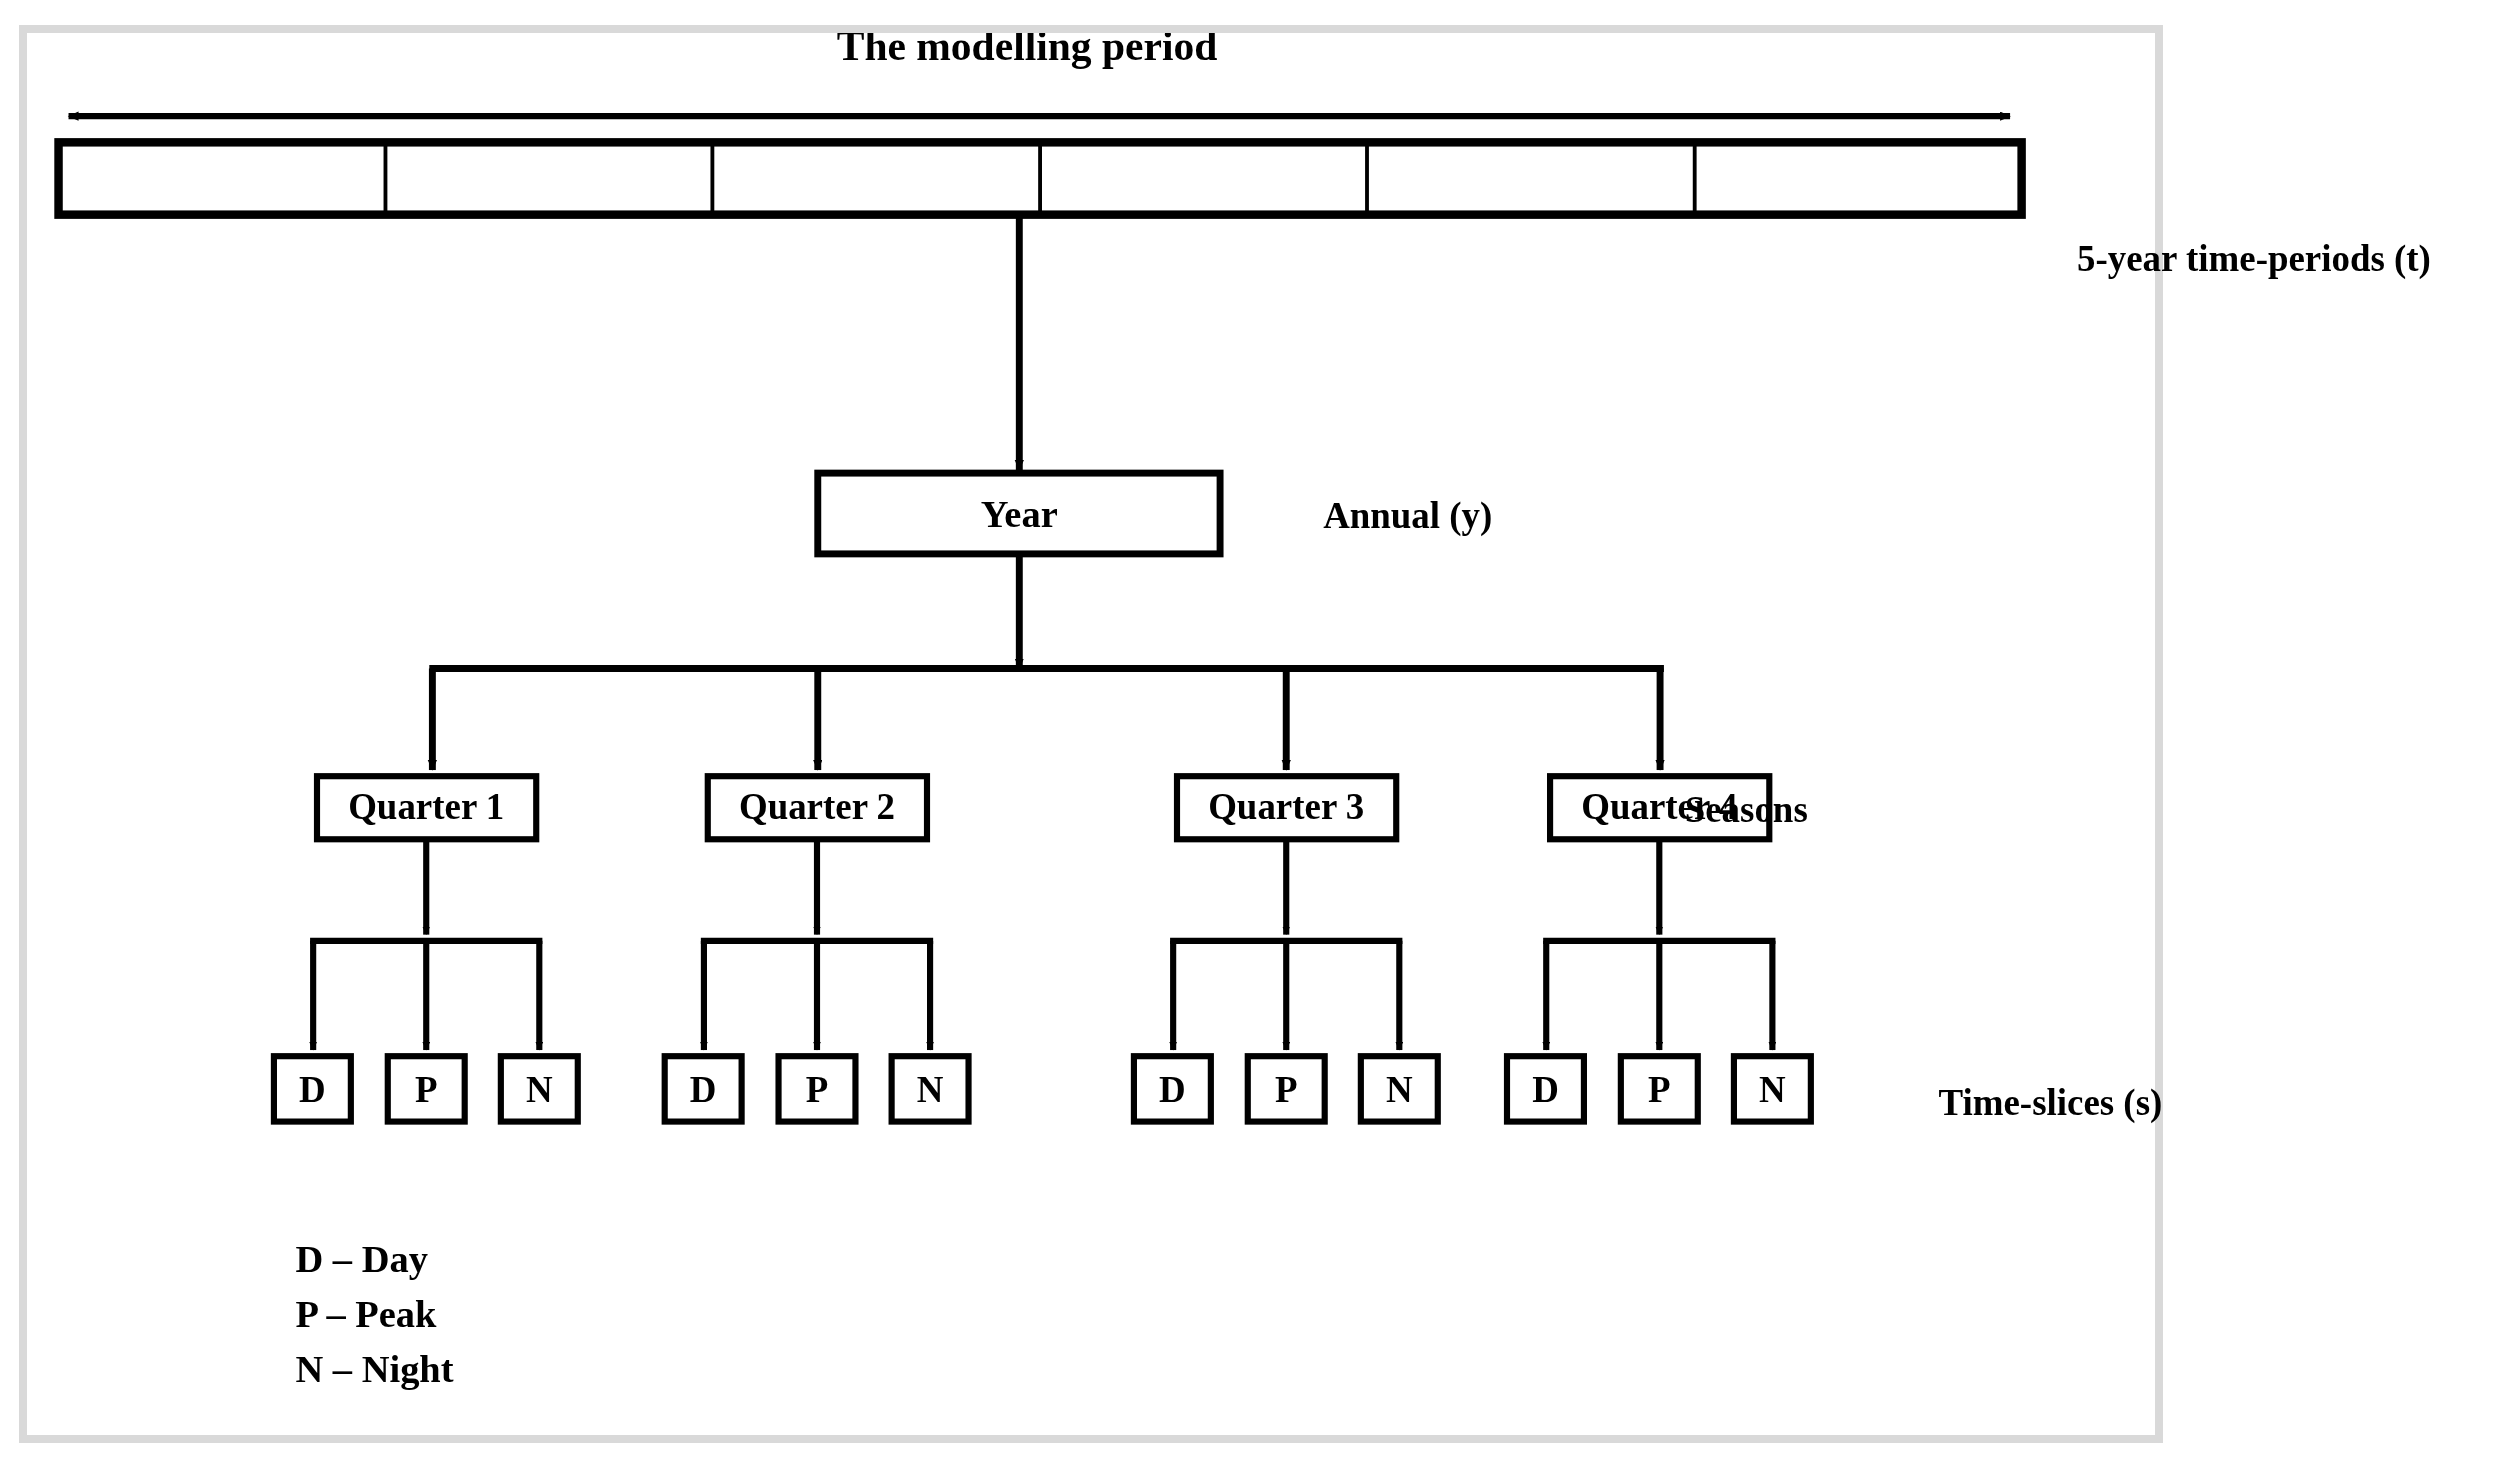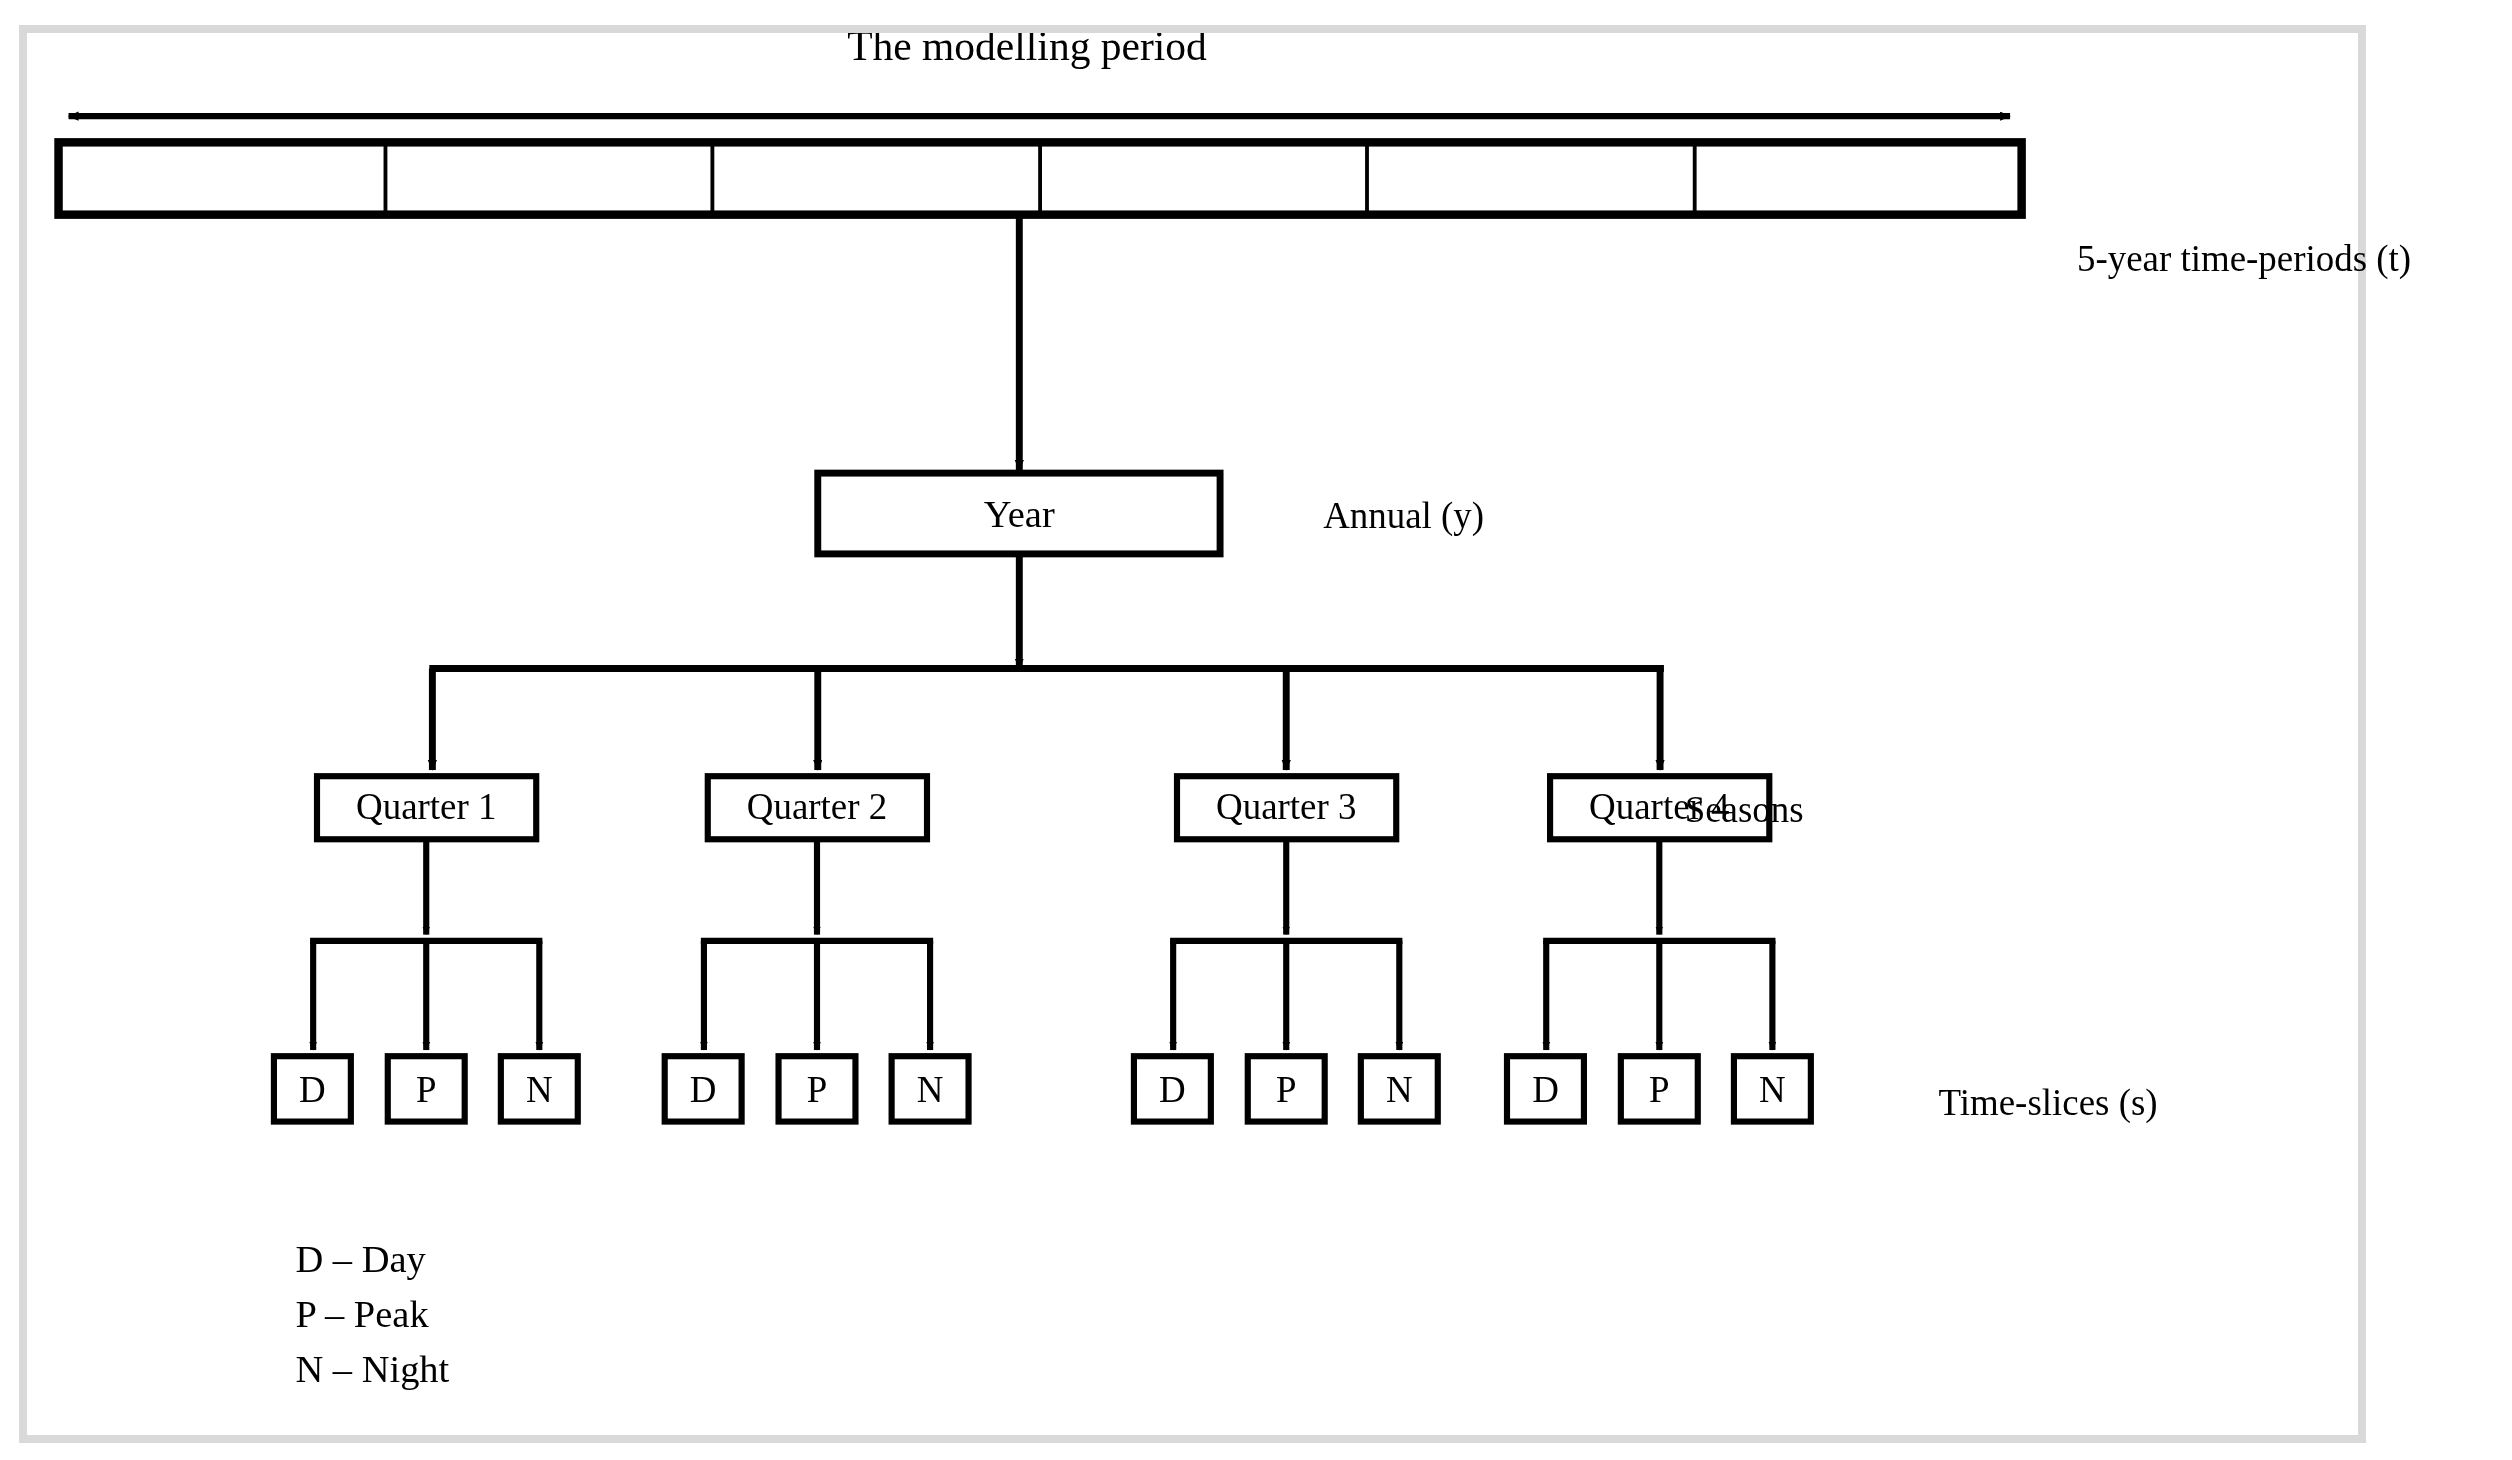--- a/index.html
+++ b/index.html
@@ -1,18 +1,18 @@
 <!DOCTYPE html>
 <html style="font-size:12.3px"><head>
 <meta charset="utf-8">
 <style>
   html,body{margin:0;padding:0;background:#ffffff;}
   body{width:2512px;height:1461px;font-family:"Liberation Serif","DejaVu Serif",serif;}
-  #frame{position:absolute;left:19px;top:24.6px;width:2347px;height:1418px;
-         border:8.5px solid #d9d9d9;background:#ffffff;box-sizing:border-box;}
+  #frame{position:absolute;left:19px;top:24.6px;width:2144px;height:1418px;
+         border:8.5px solid #d9d9d9;background:#ffffff;box-sizing:border-box;font-weight:bold;}
   svg{display:block;}
   .lbl{font-family:"Liberation Serif","DejaVu Serif",serif;fill:#000;}
 </style>
 </head>
 <body>
 
 <div id="frame">
 <svg id="diagram" width="2460" height="1401" viewBox="0 0 3198 1821">
 
   <defs>

